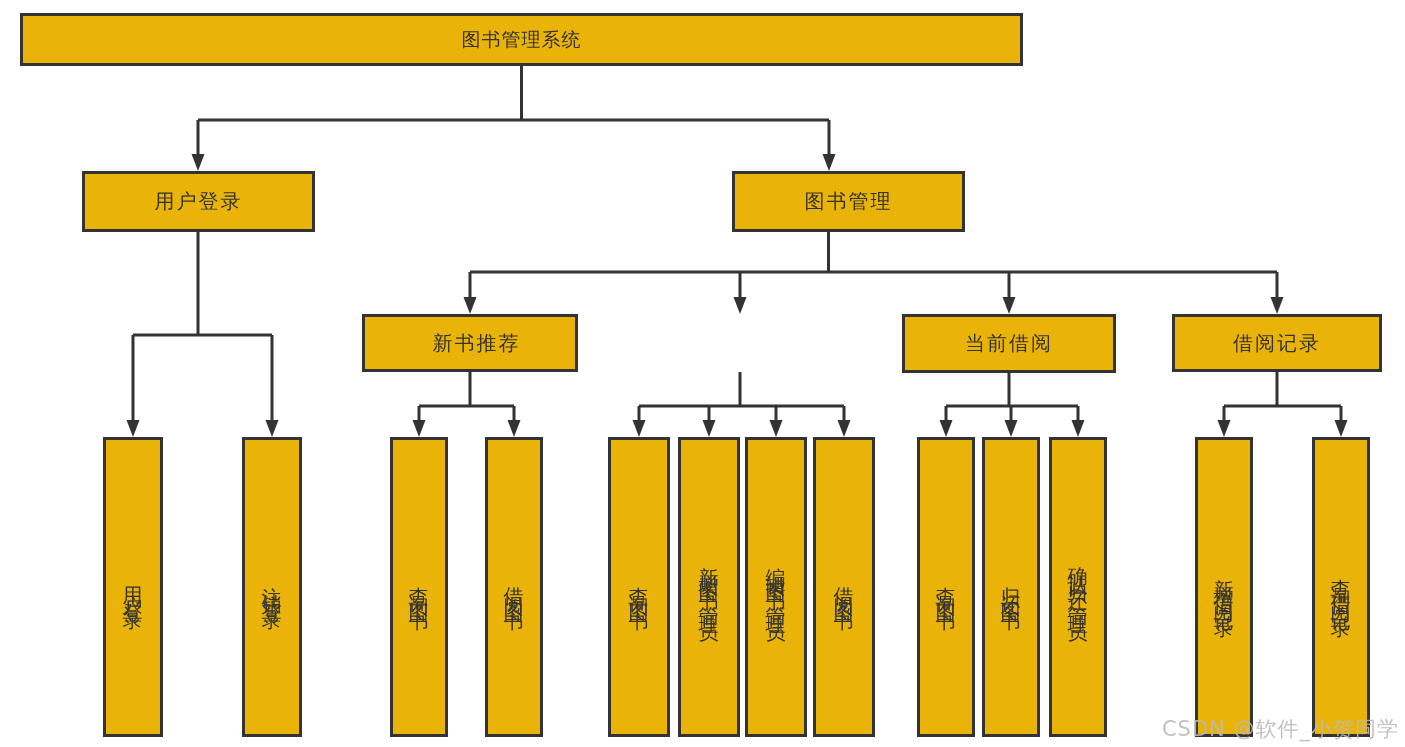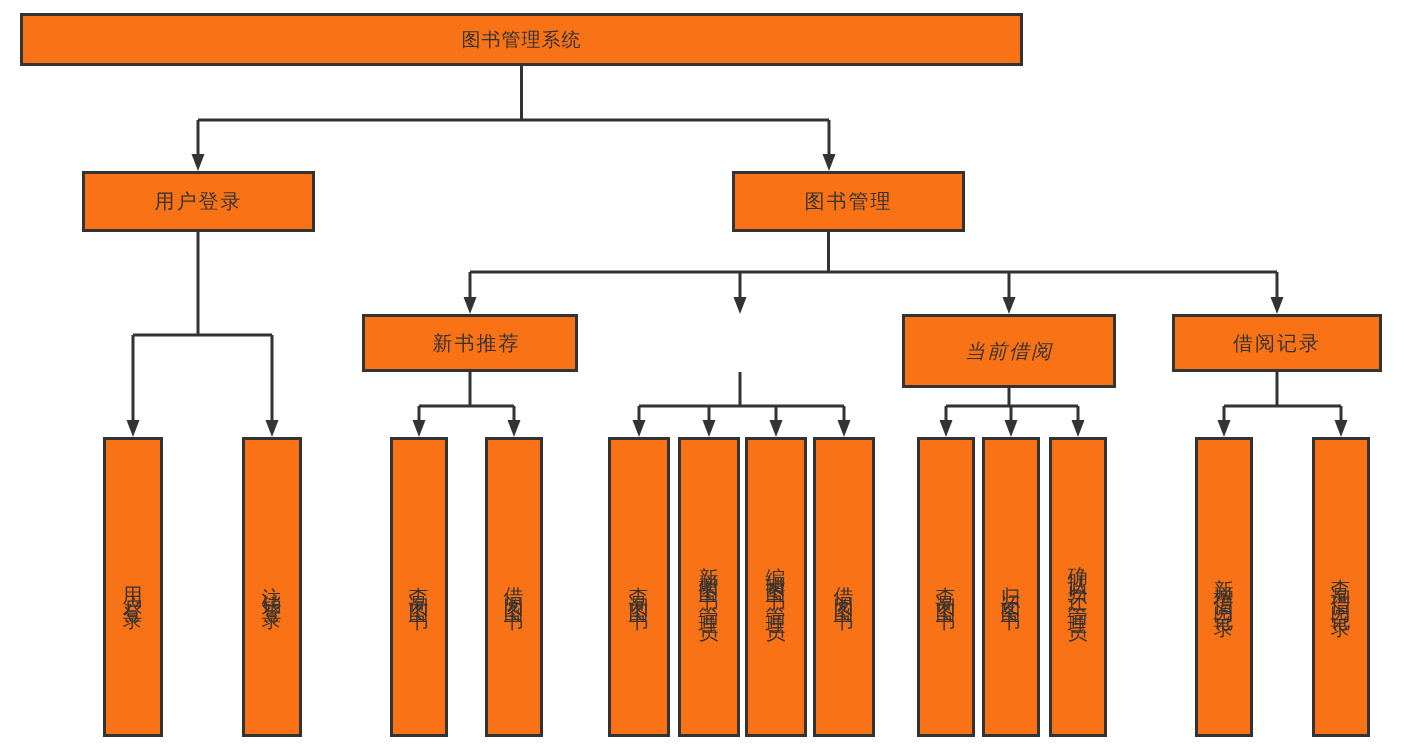--- a/index.html
+++ b/index.html
@@ -8,21 +8,21 @@
     width:1405px;height:747px;
     background:#ffffff;
     font-family:"DejaVu Sans","Liberation Sans",sans-serif;
     overflow:hidden;
   }
   #connectors{position:absolute;left:0;top:0;z-index:1;}
   .node{
     position:absolute;
     box-sizing:border-box;
     border:3px solid #333333;
-    background:#f97316;
+    background:#eab308;
     display:flex;
     align-items:center;
     justify-content:center;
     color:#333333;
     z-index:2;
   }
   .h-node{font-size:20px;letter-spacing:2px;}
   .root-node{font-size:19px;letter-spacing:1px;}
   .leaf{top:437px;height:300px;}
   .leaf .vtext{
@@ -122,21 +122,21 @@
   <div class="node h-node" style="left:82px;top:171px;width:233px;height:61px;">
     <span>用户登录</span>
   </div>
   <div class="node h-node" style="left:732px;top:171px;width:233px;height:61px;">
     <span>图书管理</span>
   </div>
 
   <div class="node h-node" style="left:362px;top:314px;width:216px;height:58px;padding-left:13px;">
     <span>新书推荐</span>
   </div>
-  <div class="node h-node" style="left:902px;top:314px;width:214px;height:74px;font-style:italic;">
+  <div class="node h-node" style="left:902px;top:314px;width:214px;height:59px;">
     <span>当前借阅</span>
   </div>
   <div class="node h-node" style="left:1172px;top:314px;width:210px;height:58px;">
     <span>借阅记录</span>
   </div>
 
   <div class="node leaf" style="left:103px;width:60px;">
     <span class="vtext">用户登录</span>
   </div>
   <div class="node leaf" style="left:242px;width:60px;">
@@ -173,13 +173,14 @@
     <span class="vtext">确认归还（管理员）</span>
   </div>
 
   <div class="node leaf" style="left:1195px;width:58px;">
     <span class="vtext">新增借阅记录</span>
   </div>
   <div class="node leaf" style="left:1312px;width:58px;">
     <span class="vtext">查询借阅记录</span>
   </div>
 
+  <div id="watermark">CSDN @软件_小贺同学</div>
 </div>
 
 </body></html>

